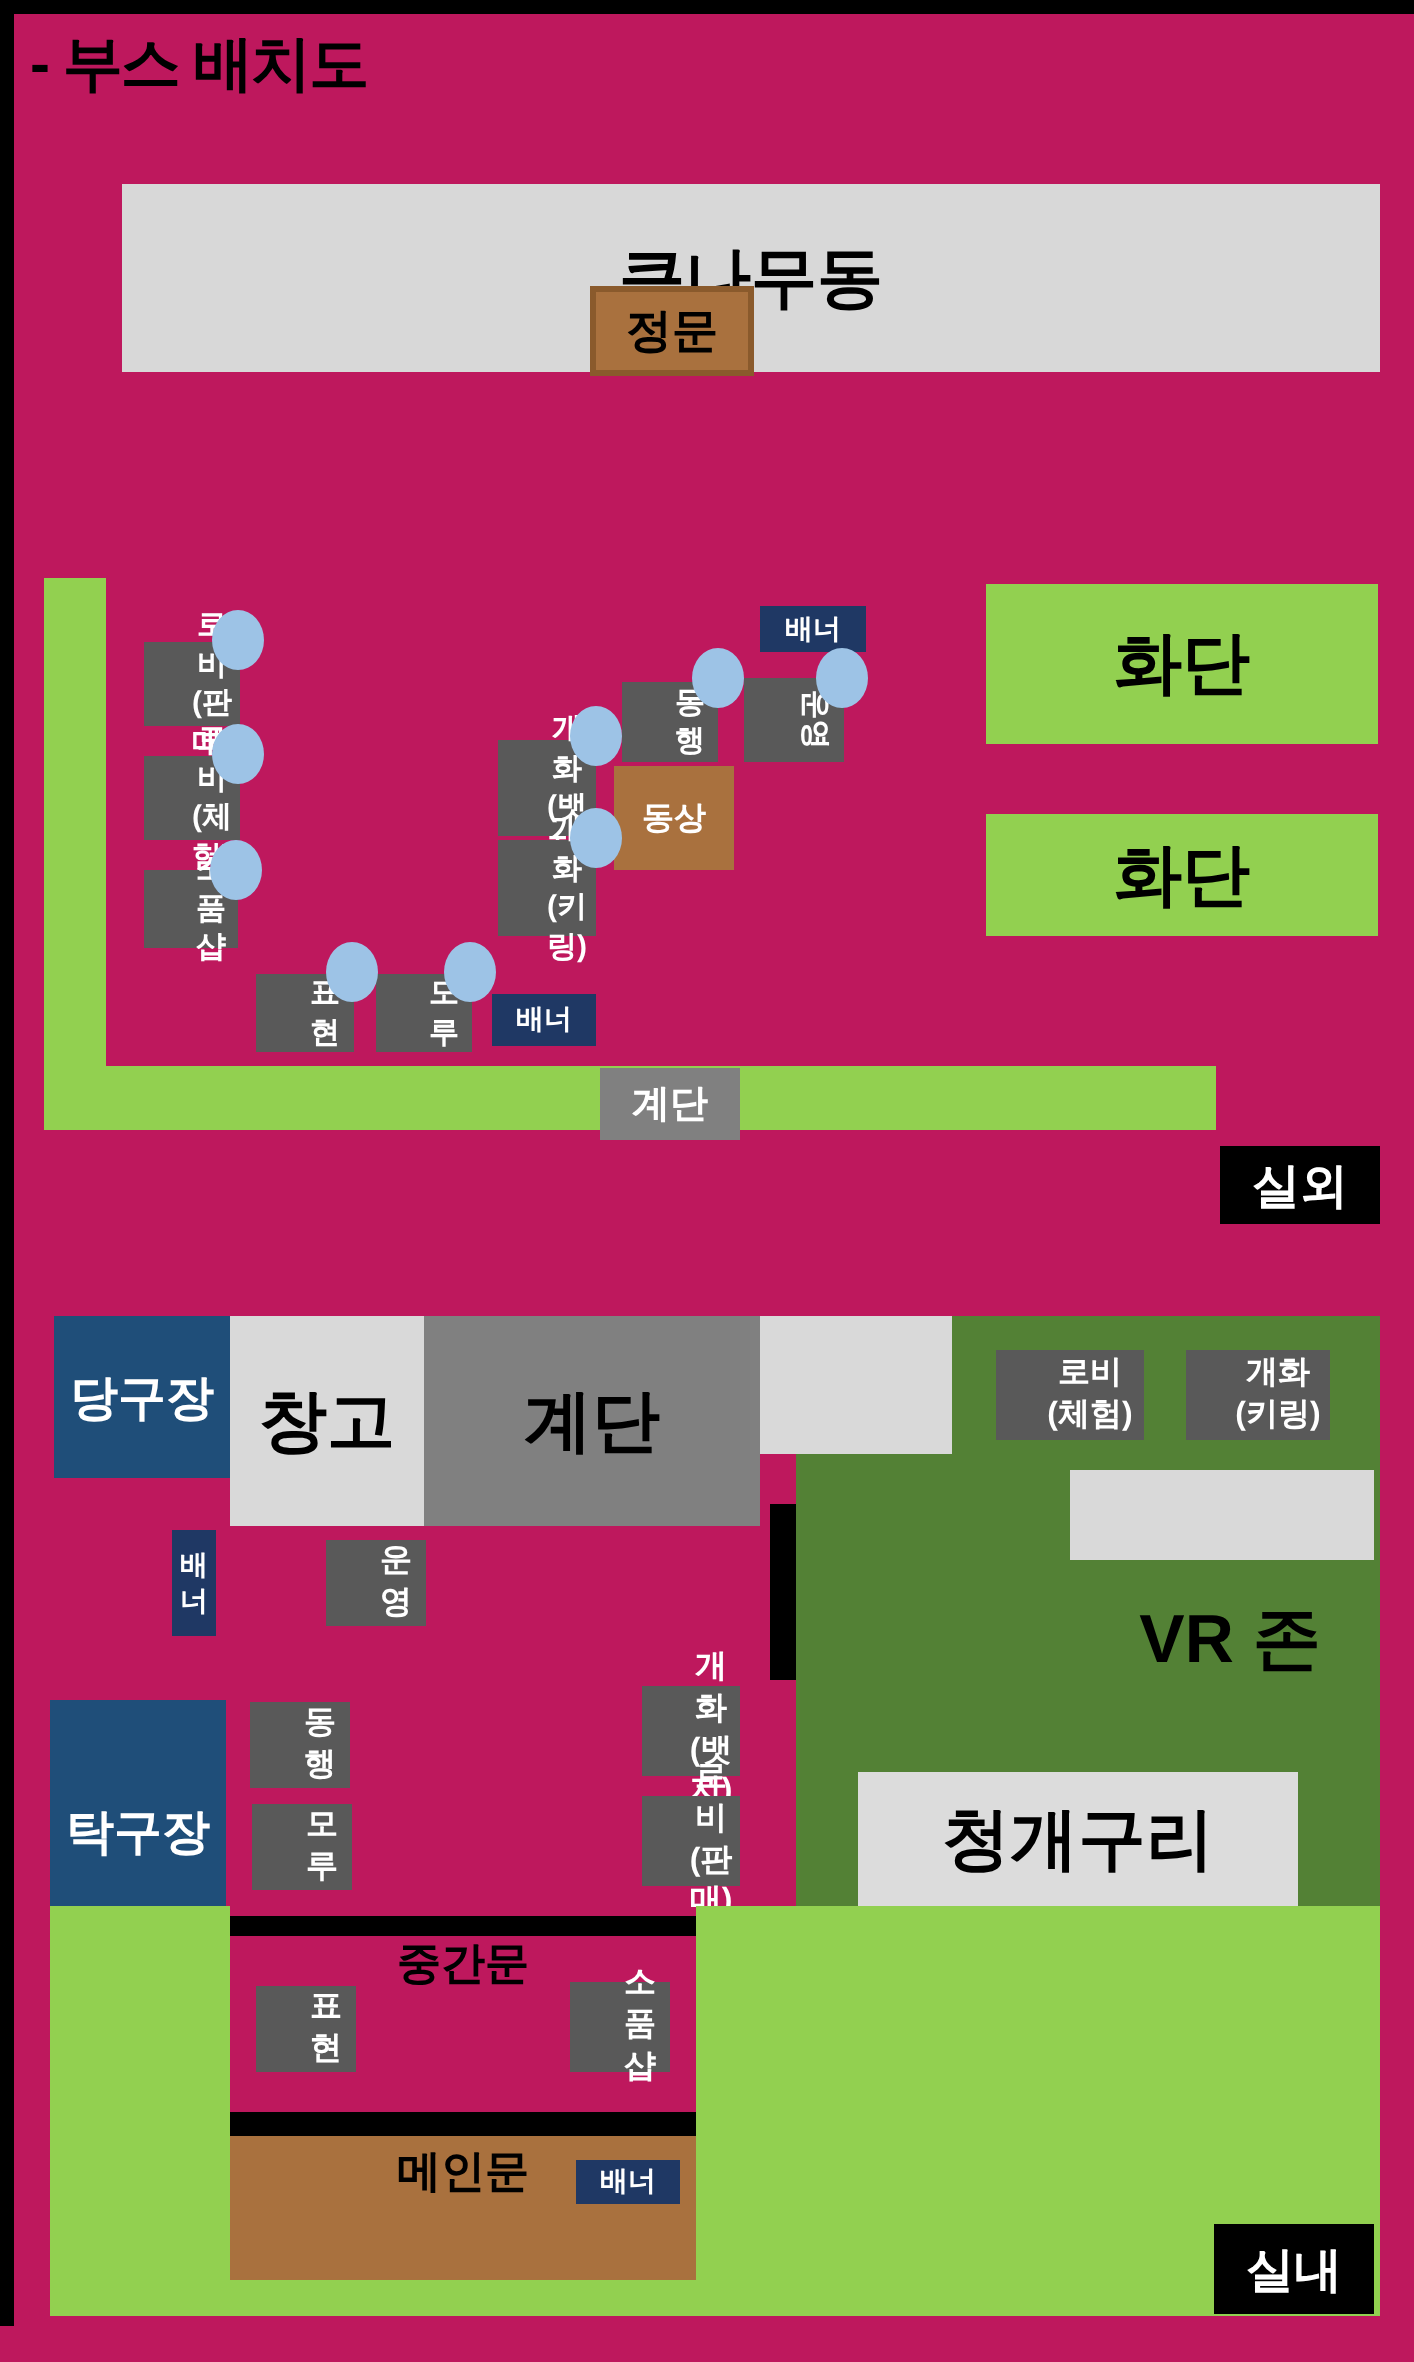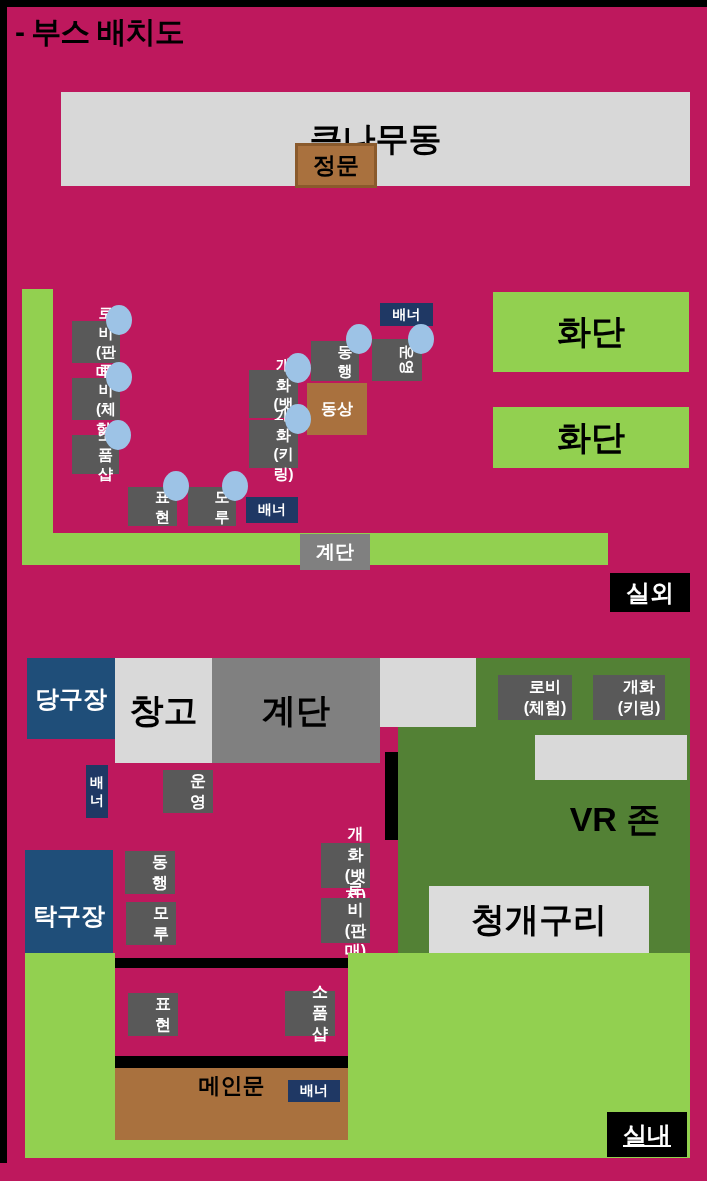--- a/index.html
+++ b/index.html
@@ -107,24 +107,25 @@
   <div class="abs booth booth2 flex pre" style="left:321px;top:843px;width:49px;height:45px;">개화
 (뱃지)</div>
   <div class="abs booth booth2 flex pre" style="left:321px;top:898px;width:49px;height:45px;">로비
 (판매)</div>
 
   <div class="abs green" style="left:25px;top:953px;width:90px;height:205px;"></div>
   <div class="abs green" style="left:348px;top:953px;width:342px;height:205px;"></div>
   <div class="abs green" style="left:115px;top:1140px;width:233px;height:18px;"></div>
 
   <div class="abs black" style="left:115px;top:958px;width:233px;height:10px;"></div>
+  <div class="abs flex door-label" style="left:115px;top:970px;width:233px;height:24px;">중간문</div>
   <div class="abs booth booth2 flex" style="left:128px;top:993px;width:50px;height:43px;">표현</div>
   <div class="abs booth booth2 flex pre" style="left:285px;top:991px;width:50px;height:45px;">소품
 샵</div>
   <div class="abs black" style="left:115px;top:1056px;width:233px;height:12px;"></div>
 
   <div class="abs brown" style="left:115px;top:1068px;width:233px;height:72px;"></div>
   <div class="abs flex door-label" style="left:115px;top:1074px;width:233px;height:24px;">메인문</div>
   <div class="abs navy flex" style="left:288px;top:1080px;width:52px;height:22px;">배너</div>
 
-  <div class="abs black flex blk-label" style="left:607px;top:1112px;width:80px;height:45px;text-decoration:underline;">실내</div>
+  <div class="abs black flex blk-label" style="left:607px;top:1112px;width:80px;height:45px;">실내</div>
 
 </div>
 
 </body></html>

